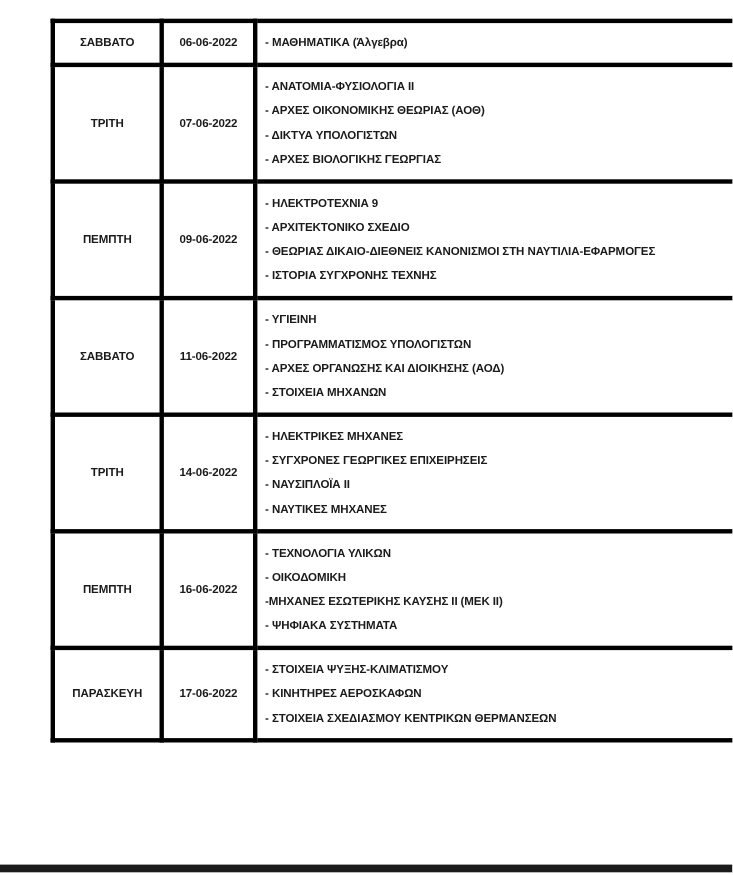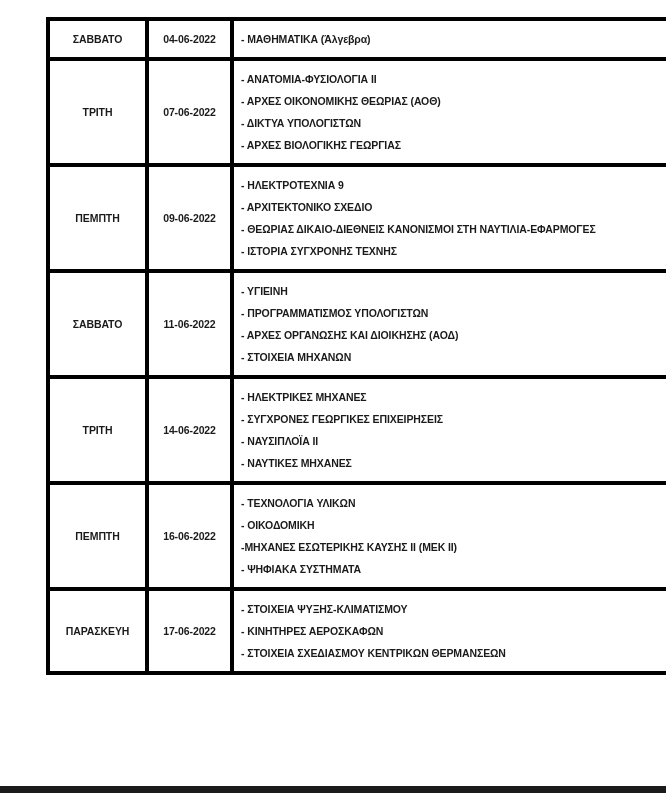--- a/index.html
+++ b/index.html
@@ -50,21 +50,21 @@
   }
 </style>
 </head>
 <body>
 
 <div class="page">
   <table class="schedule" style="border-color: rgb(0, 0, 0);">
     <tbody id="schedule-body">
         <tr>
           <td class="day-cell" style="border-color: rgb(0, 0, 0);">ΣΑΒΒΑΤΟ</td>
-          <td class="date-cell" style="border-color: rgb(0, 0, 0);">04-06-2022</td>
+          <td class="date-cell" style="border-color: rgb(0, 0, 0);">06-06-2022</td>
           <td class="subjects-cell" style="border-color: rgb(0, 0, 0);">
             <div class="subject-line">- ΜΑΘΗΜΑΤΙΚΑ (Άλγεβρα)</div>
           </td>
         </tr>
         <tr>
           <td class="day-cell" style="border-color: rgb(0, 0, 0);">ΤΡΙΤΗ</td>
           <td class="date-cell" style="border-color: rgb(0, 0, 0);">07-06-2022</td>
           <td class="subjects-cell" style="border-color: rgb(0, 0, 0);">
             <div class="subject-line">- ΑΝΑΤΟΜΙΑ-ΦΥΣΙΟΛΟΓΙΑ ΙΙ</div>
             <div class="subject-line">- ΑΡΧΕΣ ΟΙΚΟΝΟΜΙΚΗΣ ΘΕΩΡΙΑΣ (ΑΟΘ)</div>

